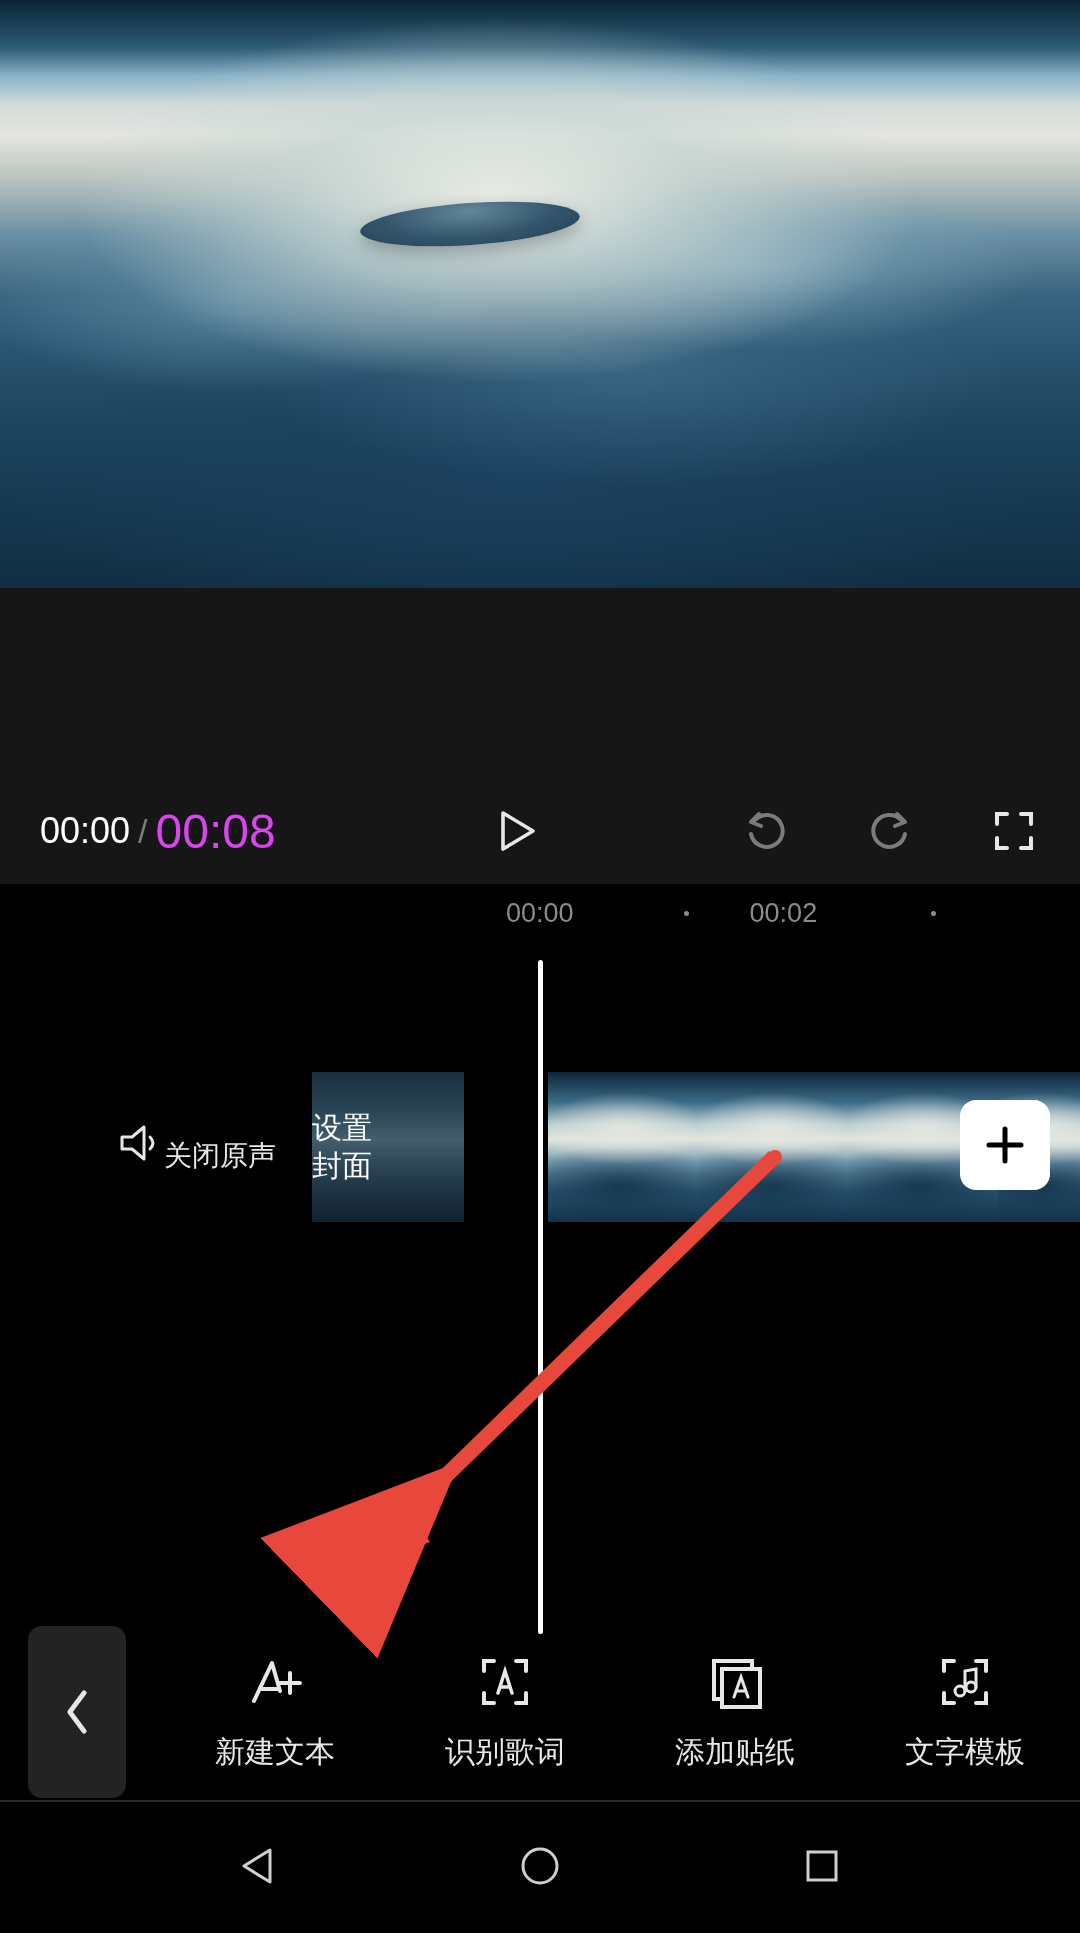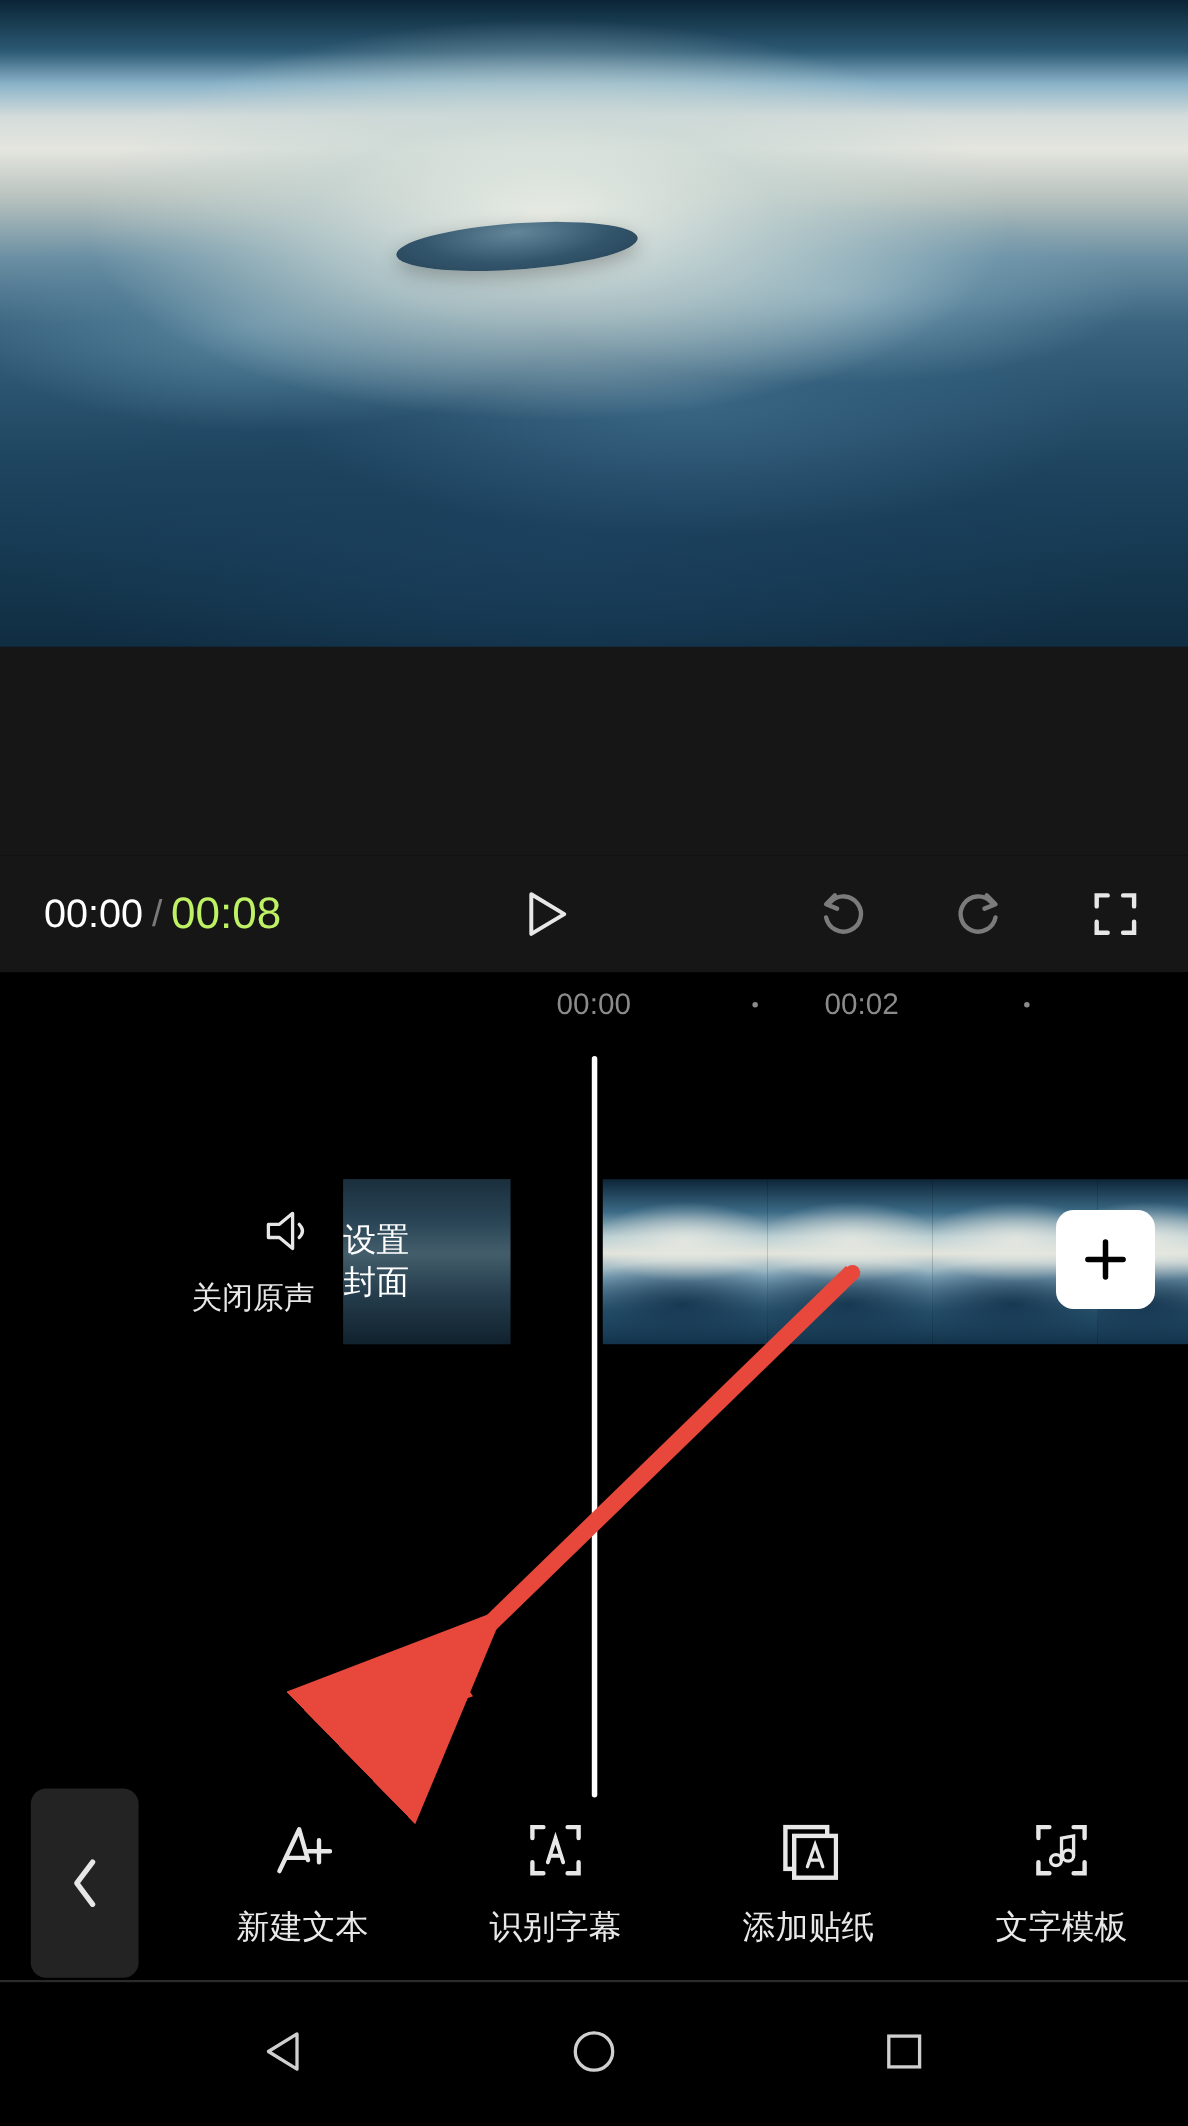--- a/index.html
+++ b/index.html
@@ -69,22 +69,22 @@
       color: #fff;
       font-size: 36px;
       font-weight: 400;
     }
     .time-sep {
       color: #7b7b7b;
       font-size: 34px;
       margin: 0 8px;
     }
     .time-tot {
-      color: #bef264;
-      font-size: 40px;
+      color: #d946ef;
+      font-size: 48px;
     }
     .ctrl-spacer { flex: 1; }
     .ibtn {
       width: 64px;
       height: 64px;
       display: flex;
       align-items: center;
       justify-content: center;
       margin-left: 60px;
     }
@@ -138,22 +138,22 @@
       top: 130px;
       left: 0;
       width: 100%;
       height: 150px;
       display: flex;
       align-items: center;
     }
     .mute-group {
       width: 170px;
       display: flex;
-      flex-direction: column;
-      align-items: flex-end;
+      flex-direction: row;
+      align-items: flex-start;
       margin-left: 116px;
     }
     .mute-group svg { width: 48px; height: 48px; }
     .mute-label {
       color: #e7e7e7;
       font-size: 28px;
       margin-top: 18px;
     }
     .cover-btn {
       width: 152px;
@@ -401,21 +401,21 @@
     </div>
 
 
     <div class="tool-item">
       <div class="tool-icon">
         <svg viewBox="0 0 54 54">
           <path d="M6 16 L6 6 L16 6 M38 6 L48 6 L48 16 M48 38 L48 48 L38 48 M16 48 L6 48 L6 38" fill="none" stroke="#e7e7e7" stroke-width="4" stroke-linecap="round"></path>
           <path d="M20 38 L27 16 L34 38 M22 32 L32 32" fill="none" stroke="#e7e7e7" stroke-width="3.5" stroke-linecap="round"></path>
         </svg>
       </div>
-      <span class="tool-label">识别字幕</span>
+      <span class="tool-label">识别歌词</span>
     </div>
 
     <div class="tool-item">
       <div class="tool-icon">
         <svg viewBox="0 0 54 54">
           <rect x="6" y="6" width="38" height="38" fill="none" stroke="#e7e7e7" stroke-width="4"></rect>
           <rect x="14" y="14" width="38" height="38" fill="#000" stroke="#e7e7e7" stroke-width="4"></rect>
           <path d="M26 42 L33 22 L40 42 M28 36 L38 36" fill="none" stroke="#e7e7e7" stroke-width="3" stroke-linecap="round"></path>
         </svg>
       </div>

